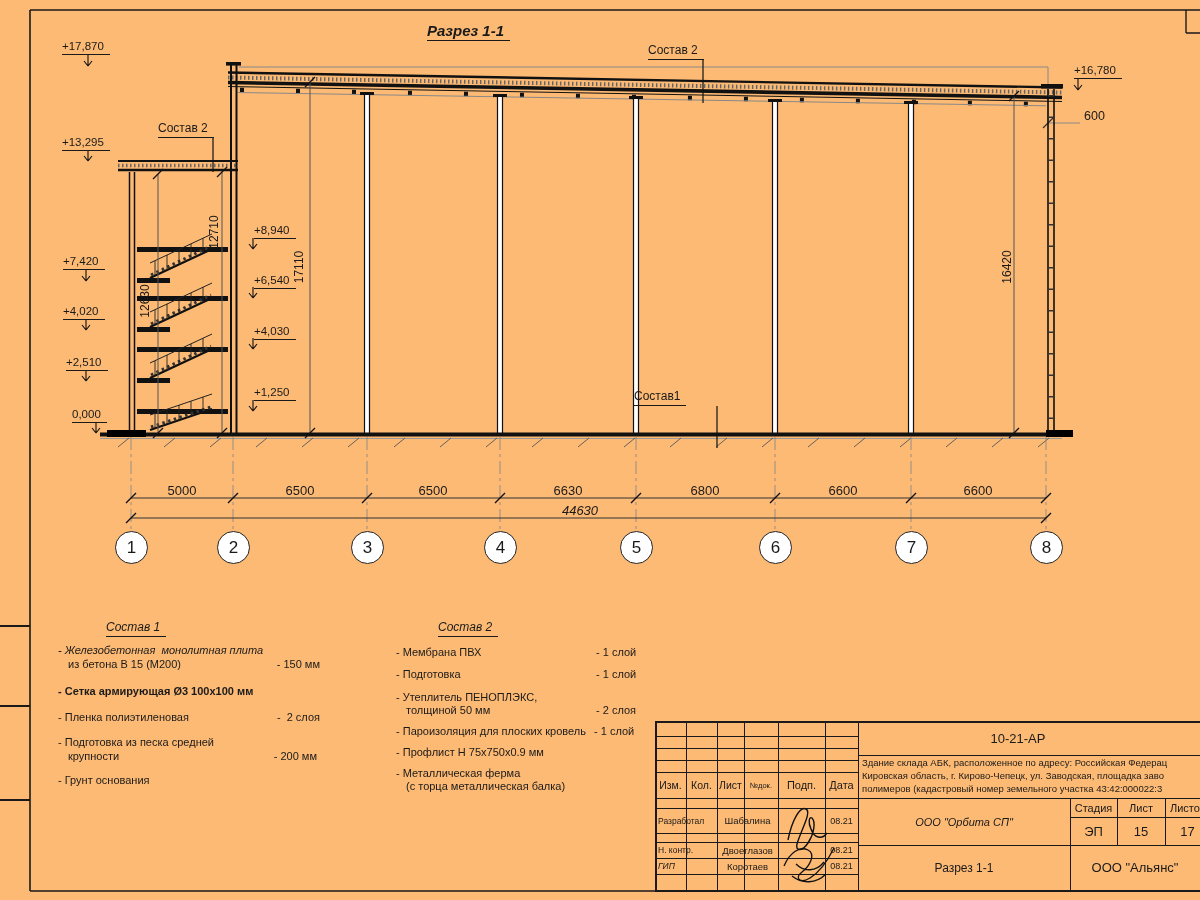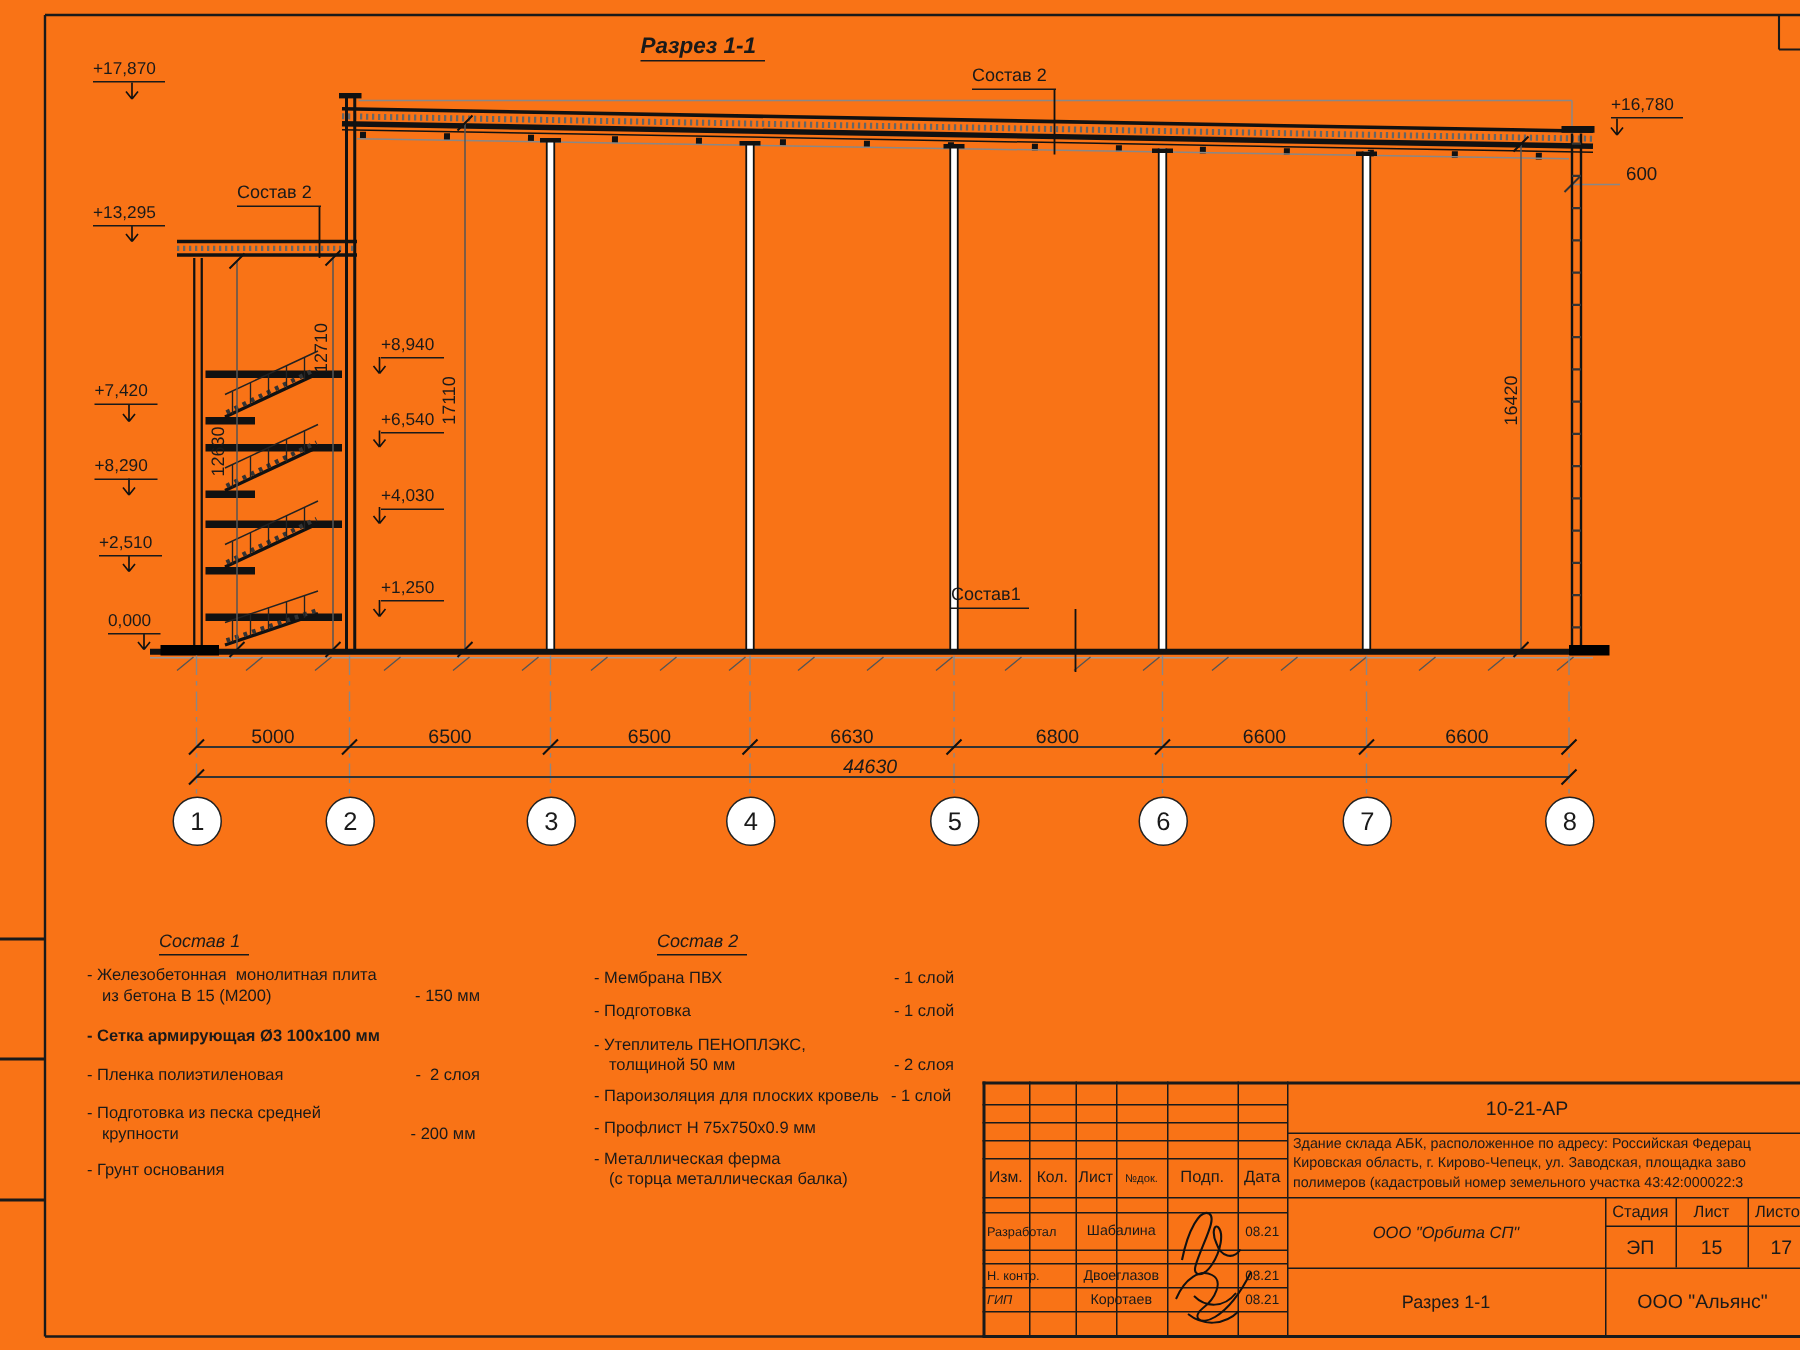--- a/index.html
+++ b/index.html
@@ -1,16 +1,16 @@
 <!DOCTYPE html>
 <html><head>
 <meta charset="utf-8">
 <style>
   html,body{margin:0;padding:0;background:#fff;}
-  #sheet{position:relative;width:1200px;height:900px;background:#f97316;overflow:hidden;
+  #sheet{position:relative;width:1200px;height:900px;background:#fdba74;overflow:hidden;
          font-family:"Liberation Sans",sans-serif;color:#1a1a1a;}
   .ln{position:absolute;background:#1a1a1a;}
   .t{position:absolute;white-space:pre;color:#1a1a1a;line-height:1.15;}
   .und{border-bottom:1px solid #1a1a1a;padding:0 6px 1px 0;display:inline-block;}
   .ital{font-style:italic;}
   .vtx{position:absolute;transform:translate(-50%,-50%) rotate(-90deg);white-space:nowrap;font-size:12px;}
   .bubble{position:absolute;width:31px;height:31px;border:1.2px solid #222;border-radius:50%;
           text-align:center;line-height:31px;font-size:17px;background:#fff;}
   .dimlbl{position:absolute;transform:translateX(-50%);font-size:13px;white-space:nowrap;}
   .cell{position:absolute;display:flex;align-items:center;justify-content:center;
@@ -148,21 +148,21 @@
       <path d="M253 400 V411 M249 406 L253 411 M257 406 L253 411"></path>
       <path d="M1078 79 V90 M1074 85 L1078 90 M1082 85 L1078 90"></path>
     </g>
   </svg>
 
   <div class="t ital" style="left:427px;top:22px;font-size:15px;font-weight:bold;"><span class="und">Разрез 1-1</span></div>
 
   <div class="t" style="left:62px;top:40px;font-size:11.5px;"><span class="und">+17,870</span></div>
   <div class="t" style="left:62px;top:136px;font-size:11.5px;"><span class="und">+13,295</span></div>
   <div class="t" style="left:63px;top:255px;font-size:11.5px;"><span class="und">+7,420</span></div>
-  <div class="t" style="left:63px;top:305px;font-size:11.5px;"><span class="und">+8,290</span></div>
+  <div class="t" style="left:63px;top:305px;font-size:11.5px;"><span class="und">+4,020</span></div>
   <div class="t" style="left:66px;top:356px;font-size:11.5px;"><span class="und">+2,510</span></div>
   <div class="t" style="left:72px;top:408px;font-size:11.5px;"><span class="und">0,000</span></div>
 
   <div class="t" style="left:254px;top:224px;font-size:11.5px;"><span class="und">+8,940</span></div>
   <div class="t" style="left:254px;top:274px;font-size:11.5px;"><span class="und">+6,540</span></div>
   <div class="t" style="left:254px;top:325px;font-size:11.5px;"><span class="und">+4,030</span></div>
   <div class="t" style="left:254px;top:386px;font-size:11.5px;"><span class="und">+1,250</span></div>
 
   <div class="t" style="left:1074px;top:64px;font-size:11.5px;"><span class="und">+16,780</span></div>
   <div class="t" style="left:1084px;top:109px;font-size:12.5px;">600</div>
@@ -189,21 +189,21 @@
   <div class="bubble" style="left:217px;top:531px;">2</div>
   <div class="bubble" style="left:351px;top:531px;">3</div>
   <div class="bubble" style="left:484px;top:531px;">4</div>
   <div class="bubble" style="left:620px;top:531px;">5</div>
   <div class="bubble" style="left:759px;top:531px;">6</div>
   <div class="bubble" style="left:895px;top:531px;">7</div>
   <div class="bubble" style="left:1030px;top:531px;">8</div>
 
   <div>
     <div class="t ital" style="left:106px;top:621px;font-size:12px;"><span class="und">Состав 1</span></div>
-    <div class="t" style="left:58px;top:644px;font-size:11px;">- Железобетонная  монолитная плита</div>
+    <div class="t" style="left:58px;top:644px;font-size:11px;font-style:italic;">- Железобетонная  монолитная плита</div>
     <div class="t" style="left:68px;top:658px;font-size:11px;">из бетона В 15 (М200)</div>
     <div class="t" style="left:248px;top:658px;width:72px;text-align:right;font-size:11px;">- 150 мм</div>
     <div class="t" style="left:58px;top:685px;font-size:11px;font-weight:bold;">- Сетка армирующая Ø3 100х100 мм</div>
     <div class="t" style="left:58px;top:711px;font-size:11px;">- Пленка полиэтиленовая</div>
     <div class="t" style="left:248px;top:711px;width:72px;text-align:right;font-size:11px;">-  2 слоя</div>
     <div class="t" style="left:58px;top:736px;font-size:11px;">- Подготовка из песка средней</div>
     <div class="t" style="left:68px;top:750px;font-size:11px;">крупности</div>
     <div class="t" style="left:245px;top:750px;width:72px;text-align:right;font-size:11px;">- 200 мм</div>
     <div class="t" style="left:58px;top:774px;font-size:11px;">- Грунт основания</div>
   </div>

